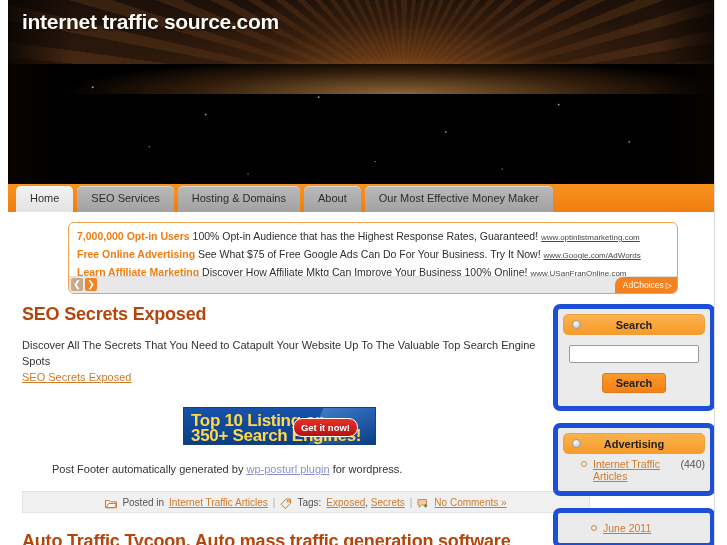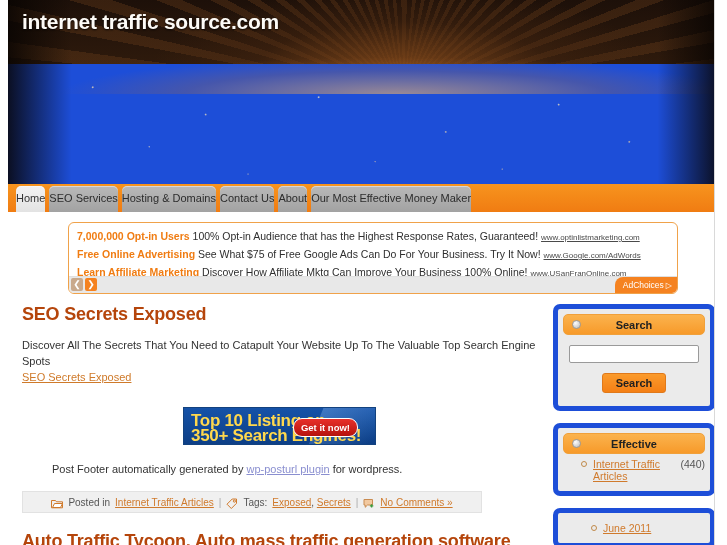--- a/index.html
+++ b/index.html
@@ -21,21 +21,21 @@
   .right-gutter{
     position:absolute;left:714px;top:0;width:13px;height:545px;background:#ffffff;
     border-left:1px solid #d9d9d9;
     box-sizing:border-box;
   }
 
   
   .header{
     position:absolute;left:8px;top:0;width:706px;height:184px;
     overflow:hidden;
-    background:#1d4ed8;
+    background:#000000;
   }
   .hdr-sky{
     position:absolute;left:0;top:0;width:100%;height:64px;
     background:
       radial-gradient(ellipse 340px 120px at 56% 118%, rgba(140,78,28,.85) 0%, rgba(70,38,16,.45) 45%, rgba(25,14,7,0) 75%),
       repeating-conic-gradient(from 0deg at 56% 150%, rgba(120,70,30,.30) 0deg 2.2deg, rgba(30,16,8,0) 2.2deg 5.2deg),
       linear-gradient(#1d1009,#2e1a0c);
   }
   .hdr-glow{
     position:absolute;left:0;top:44px;width:100%;height:50px;
@@ -78,21 +78,21 @@
 
   
   .navbar{
     position:absolute;left:8px;top:184px;width:706px;height:28px;
     background:linear-gradient(#f7941e,#f07c12);
   }
   .nav-list{
     position:absolute;left:8px;top:2px;height:26px;display:flex;gap:4px;
   }
   .nav-item{
-    height:26px;line-height:25px;padding:0 0;
+    height:26px;line-height:25px;padding:0 14px;
     font-size:11px;color:#2c2c2c;
     background:linear-gradient(#b9b9b9,#a2a2a2);
     border-radius:5px 5px 0 0;
     box-shadow:inset 0 1px 0 rgba(255,255,255,.45);
     white-space:nowrap;cursor:pointer;
   }
   .nav-item.active{
     background:linear-gradient(#f2f2f2,#e3e3e3);
     color:#333;
   }
@@ -165,21 +165,21 @@
     position:absolute;right:17px;top:10px;
     background:linear-gradient(#e8302a,#b5120d);
     color:#fff;font-size:9.5px;font-weight:bold;
     padding:3px 7px;border-radius:9px;border:1px solid #fff;white-space:nowrap;
   }
   .footer-note{
     margin:18px 0 0 14px;font-size:11px;color:#333;padding-left:30px;
   }
   .footer-note a{color:#8a8fd0;text-decoration:underline;}
   .meta-bar{
-    margin:16px 0 0 14px;width:460px;height:22px;
+    margin:16px 0 0 14px;width:568px;height:22px;
     background:#f0f0f0;border:1px solid #e2e2e2;box-sizing:border-box;
     display:flex;align-items:center;justify-content:center;gap:5px;
     font-size:10px;color:#555;
   }
   .meta-bar a{color:#d07a2c;text-decoration:underline;}
   .meta-bar .sep{color:#aaa;}
   .mico{display:inline-block;width:12px;height:11px;position:relative;top:1px;}
   .post-title2{
     margin:18px 0 0 14px;font-size:18px;font-weight:bold;color:#b5450b;
     letter-spacing:-.2px;white-space:nowrap;
@@ -245,21 +245,20 @@
       <div class="hdr-city"></div>
       <div class="hdr-vign"></div>
       <div class="site-title">internet traffic source.com</div>
     </div>
 
     <div class="navbar">
       <div class="nav-list">
         <div class="nav-item active">Home</div>
         <div class="nav-item">SEO Services</div>
         <div class="nav-item">Hosting &amp; Domains</div>
-        <div class="nav-item">Contact Us</div>
         <div class="nav-item">About</div>
         <div class="nav-item">Our Most Effective Money Maker</div>
       </div>
     </div>
 
     <div class="content">
 
       <div class="adblock">
         <div class="adrow" style="margin-top:4px;">
           <span class="ad-title">7,000,000 Opt-in Users</span>
@@ -349,21 +348,21 @@
           </div>
           <div class="widget-body">
             <input class="search-input" type="text" value="" placeholder="" style="">
             <button class="search-btn">Search</button>
           </div>
         </div>
 
         <div class="widget">
           <div class="widget-head">
             <span class="bullet"></span>
-            <span>Effective</span>
+            <span>Advertising</span>
           </div>
           <ul class="wlist">
             <li class="wcenter">
               <span class="dot"></span>
               <a href="#">Internet Traffic Articles</a>
               <span class="count">(440)</span>
             </li>
           </ul>
         </div>
 

